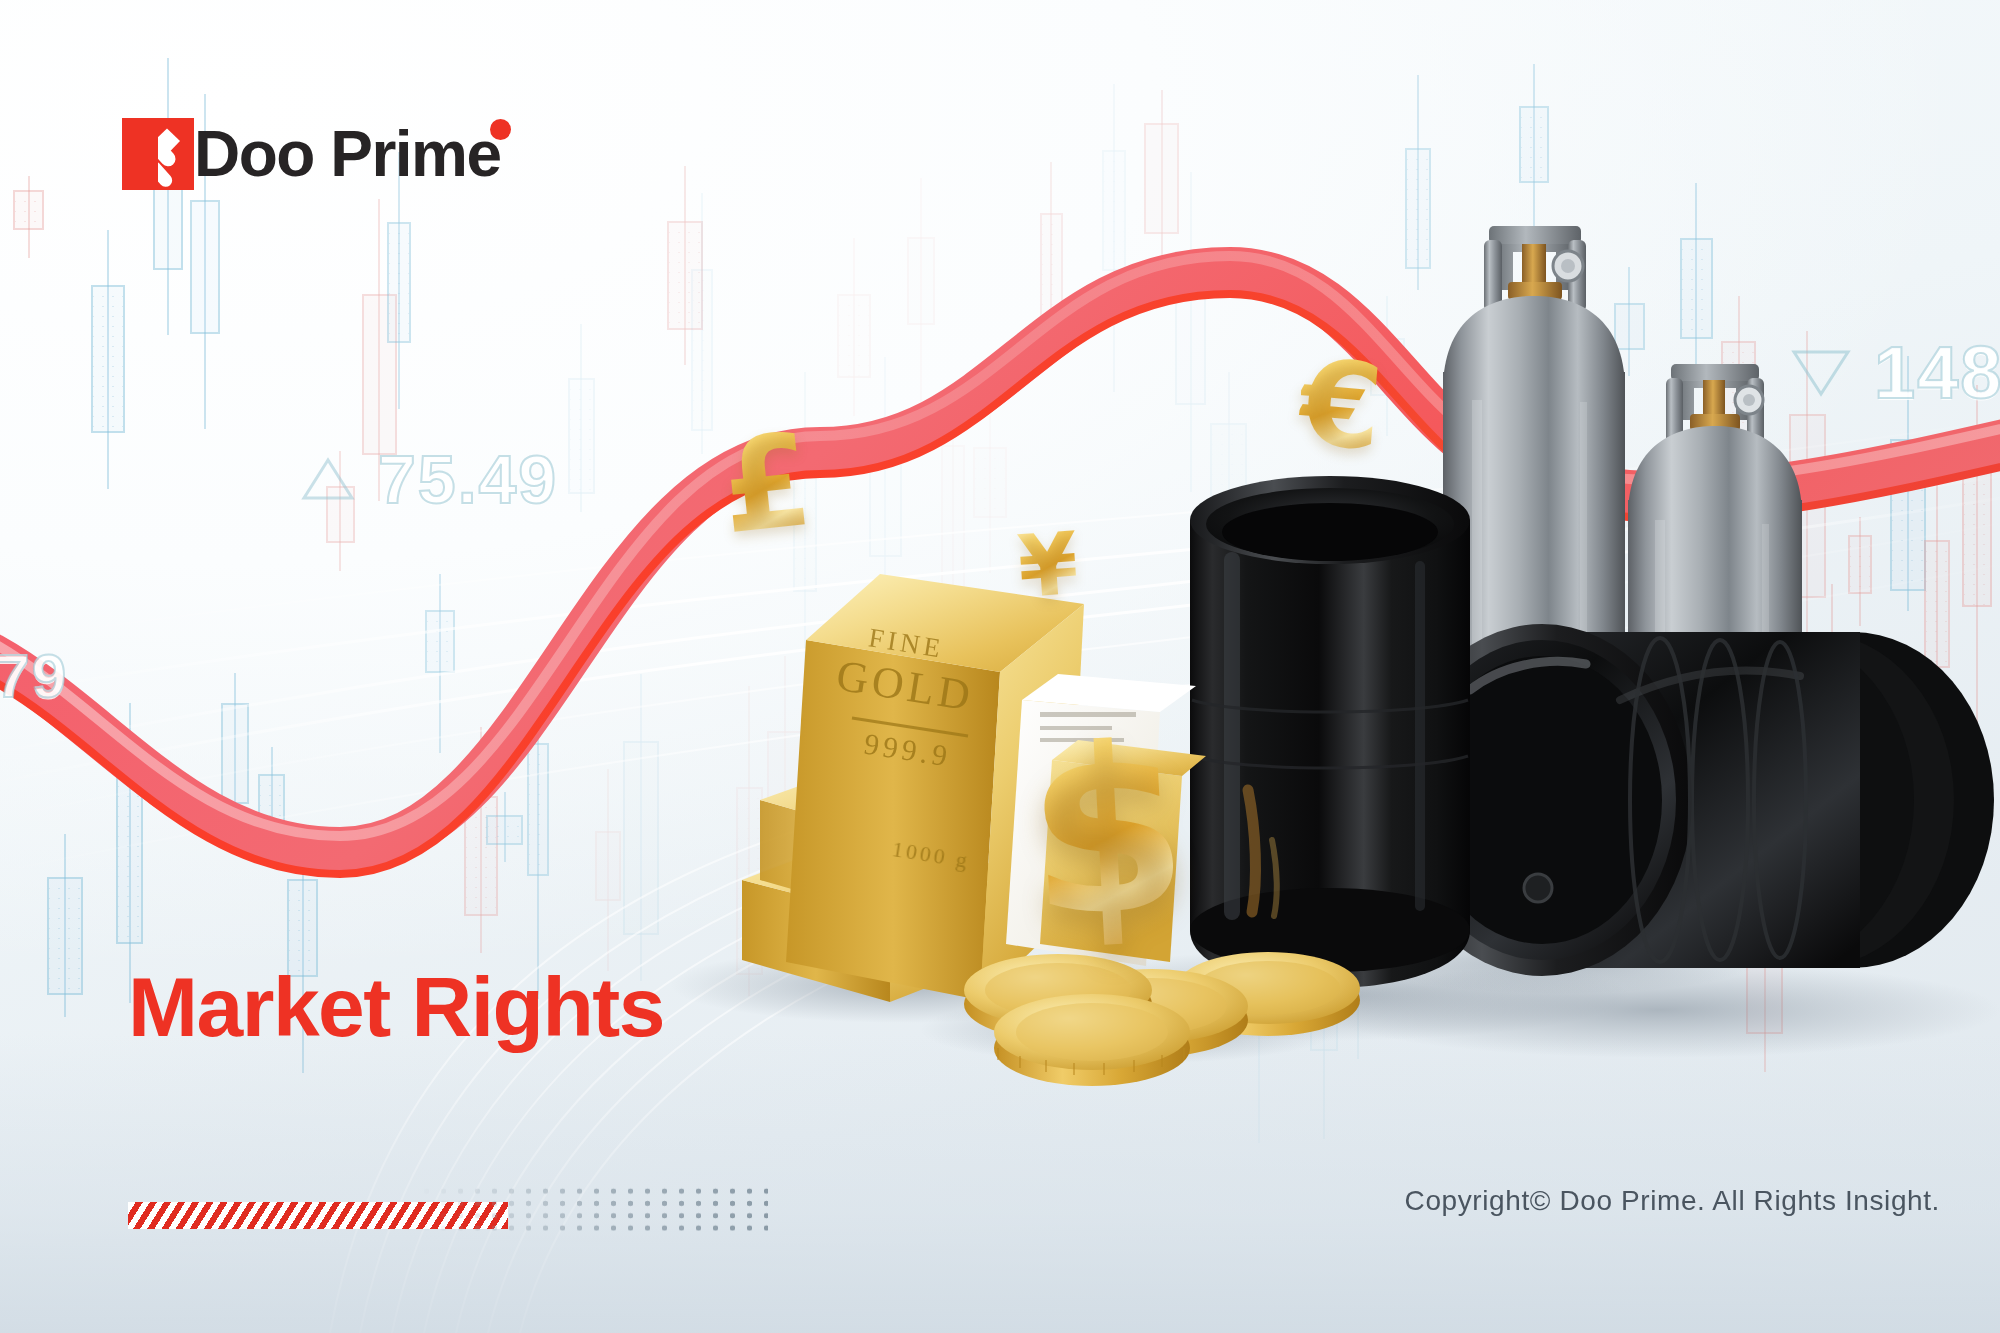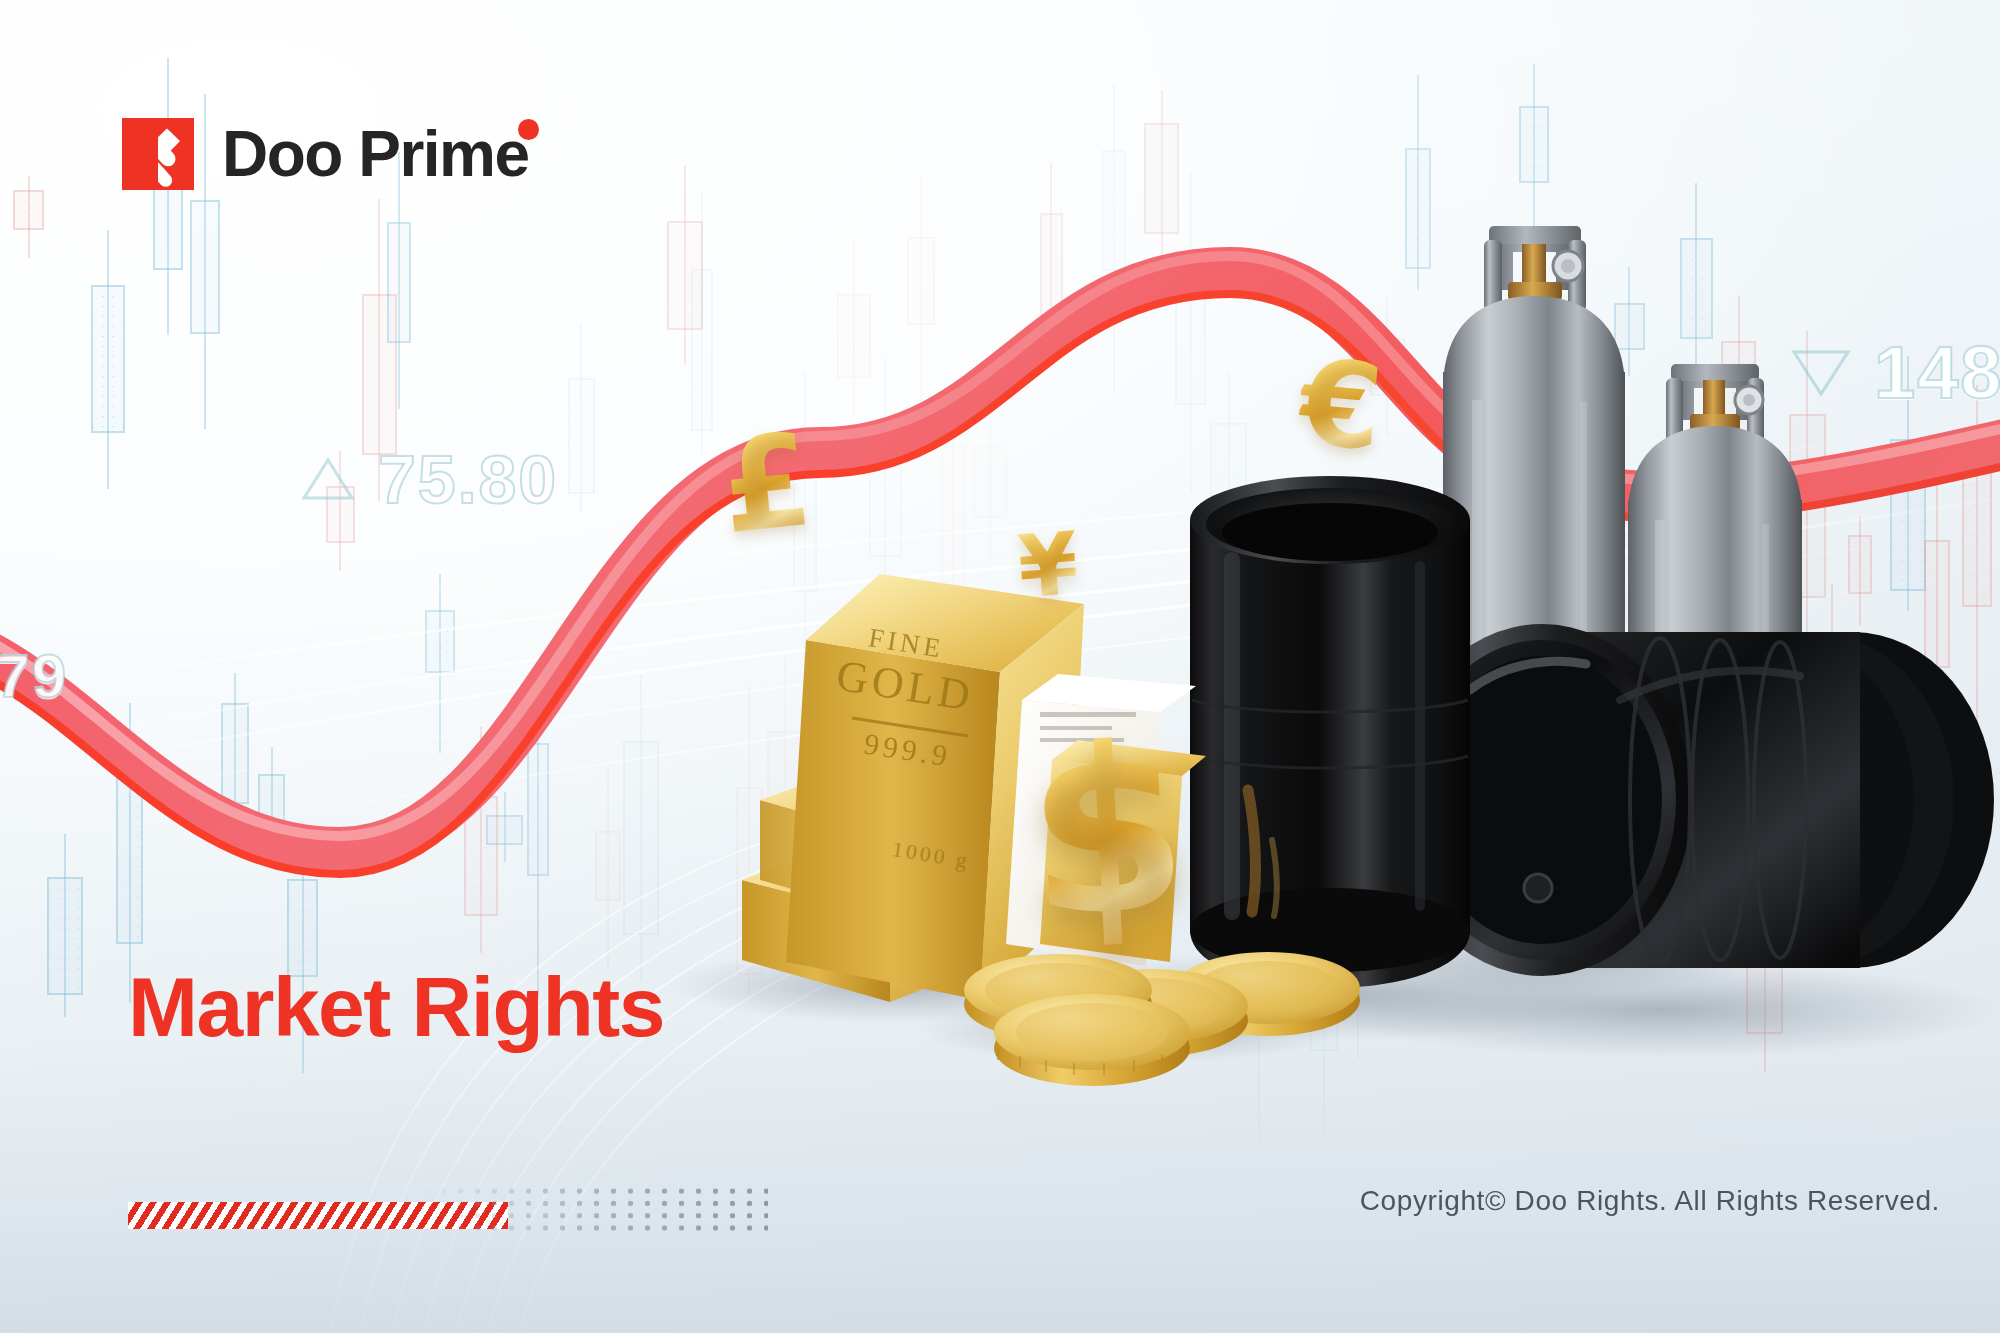--- a/index.html
+++ b/index.html
@@ -45,21 +45,21 @@
     font-family:"Liberation Sans", sans-serif;
     font-weight:700;letter-spacing:2px;
     color:rgba(255,255,255,0);
     -webkit-text-stroke:2px rgba(150,196,210,.55);
     text-shadow:0 2px 0 rgba(255,255,255,.85), 0 -1px 0 rgba(255,255,255,.6);
     user-select:none;
   }
   .tri{display:block;}
 
   
-  .logo{position:absolute;left:122px;top:118px;display:flex;align-items:center;gap:28px;}
+  .logo{position:absolute;left:122px;top:118px;display:flex;align-items:center;}
   .logo-mark{width:72px;height:72px;position:relative;}
   .logo-text{
     font-family:"Liberation Sans", sans-serif;
     font-weight:700;font-size:64px;letter-spacing:-1.5px;color:#272425;
     position:relative;line-height:1;white-space:nowrap;
   }
   .logo-dot{
     position:absolute;width:21px;height:21px;border-radius:50%;
     background:#ee3224;left:296px;top:-3px;
   }
@@ -788,21 +788,21 @@
     <svg class="tri" width="62" height="54" viewBox="0 0 62 54">
       <polygon points="4,6 58,6 31,48" fill="none" stroke="rgba(150,196,210,.55)" stroke-width="3"></polygon>
     </svg>
     <span>148.48</span>
   </div>
 
   <div class="ticker" style="left:300px;top:440px;font-size:68px;">
     <svg class="tri" width="56" height="50" viewBox="0 0 56 50">
       <polygon points="28,6 52,44 4,44" fill="none" stroke="rgba(150,196,210,.5)" stroke-width="3"></polygon>
     </svg>
-    <span>75.80</span>
+    <span>75.49</span>
   </div>
 
   <div class="ticker" style="left:-24px;top:640px;font-size:62px;">
     <span>.79</span>
   </div>
 
   <div class="logo">
     <div class="logo-mark">
       <svg width="72" height="72" viewBox="0 0 72 72">
         <rect x="0" y="0" width="72" height="72" fill="#ee3224"></rect>
@@ -825,15 +825,15 @@
 
   <div class="headline">
     <h1 class="title">Market Rights</h1>
   </div>
 
   <div class="deco">
     <div class="stripe"></div>
     <div class="dots"></div>
   </div>
 
-  <div class="copyright">Copyright© Doo Rights. All Rights Reserved.</div>
+  <div class="copyright">Copyright© Doo Prime. All Rights Insight.</div>
 
 </div>
 
 </body></html>

